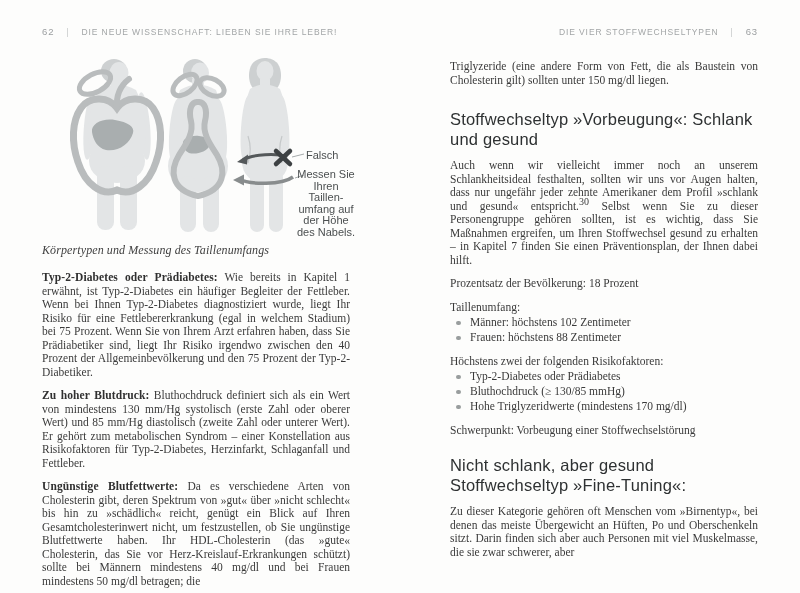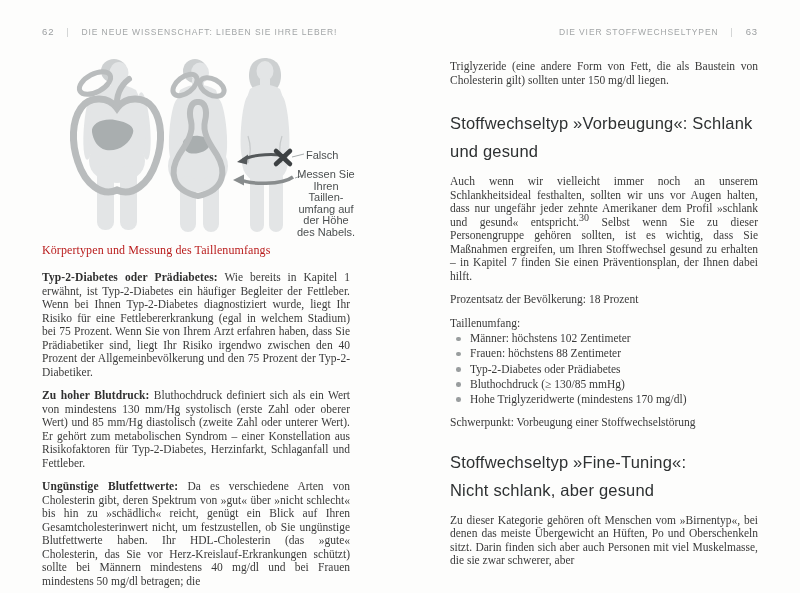--- a/index.html
+++ b/index.html
@@ -29,38 +29,38 @@
   .illustration{position:relative;width:308px;height:178px;}
   .fig-label{
     position:absolute;
     font-family:"Liberation Sans", sans-serif;
     color:#4b4f50;font-size:11px;line-height:11.5px;
   }
   .fig-label.falsch{left:264px;top:92px;}
   .fig-label.measure{left:254px;top:111px;width:60px;text-align:center;}
   figcaption{
     margin-top:7px;
-    font-size:12px;color:#b91c1c;letter-spacing:0.1px;
+    font-style:italic;font-size:12px;color:#404040;letter-spacing:0.1px;
   }
 
   
   .body-para{
     margin:10px 0 0 0;
     font-size:11.5px;line-height:13.5px;text-align:justify;
   }
   .body-para.first-after-figure{margin-top:13px;}
   .body-para strong{color:#303030;letter-spacing:0.1px;}
   .page-right .body-para.continuation{margin-top:22px;}
   sup.note{font-size:10px;line-height:0;vertical-align:super;}
 
   
   .section-title{
     margin:22px 0 0 0;
     font-family:"Liberation Sans", sans-serif;
-    font-weight:300;font-size:16.5px;line-height:28px;
+    font-weight:300;font-size:16.5px;line-height:20px;
     color:#2e3132;letter-spacing:0.2px;
   }
   .section-title.two-line{margin-top:18px;}
   .section-title .tl{display:block;}
 
   
   .info-line{margin:10px 0 0 0;font-size:11.5px;line-height:13.5px;}
   .bullet-list{
     list-style:none;margin:2px 0 0 0;padding:0;
     font-size:11.5px;line-height:13.5px;
@@ -174,28 +174,29 @@
     <p class="body-para"><span>Auch wenn wir vielleicht immer noch an unserem Schlankheitsideal festhalten, sollten wir uns vor Augen halten, dass nur ungefähr jeder zehnte Amerikaner dem Profil »schlank und gesund« entspricht.</span><sup class="note">30</sup><span> Selbst wenn Sie zu dieser Personengruppe gehören sollten, ist es wichtig, dass Sie Maßnahmen ergreifen, um Ihren Stoffwechsel gesund zu erhalten – in Kapitel 7 finden Sie einen Präventionsplan, der Ihnen dabei hilft.</span></p>
 
     <p class="info-line">Prozentsatz der Bevölkerung: 18 Prozent</p>
 
     <p class="info-line">Taillenumfang:</p>
     <ul class="bullet-list">
       <li>Männer: höchstens 102 Zentimeter</li>
       <li>Frauen: höchstens 88 Zentimeter</li>
     </ul>
 
+    <p class="info-line">Höchstens zwei der folgenden Risikofaktoren:</p>
     <ul class="bullet-list">
       <li>Typ-2-Diabetes oder Prädiabetes</li>
       <li>Bluthochdruck (≥ 130/85 mmHg)</li>
       <li>Hohe Triglyzeridwerte (mindestens 170 mg/dl)</li>
     </ul>
 
     <p class="info-line">Schwerpunkt: Vorbeugung einer Stoffwechselstörung</p>
 
     <h2 class="section-title two-line">
+      <span class="tl">Nicht schlank, aber gesund</span>
       <span class="tl">Stoffwechseltyp »Fine-Tuning«:</span>
-      <span class="tl">Nicht schlank, aber gesund</span>
     </h2>
 
     <p class="body-para">Zu dieser Kategorie gehören oft Menschen vom »Birnentyp«, bei denen das meiste Übergewicht an Hüften, Po und Oberschenkeln sitzt. Darin finden sich aber auch Personen mit viel Muskelmasse, die sie zwar schwerer, aber</p>
   </div>
 </div>
 
 </body></html>

